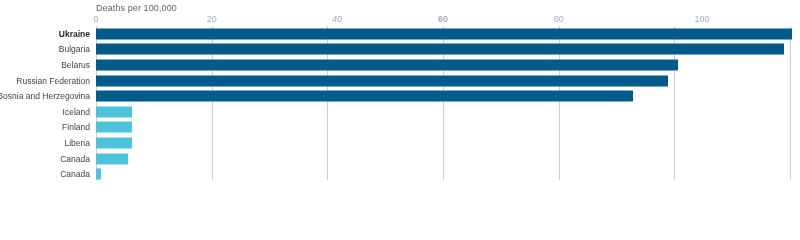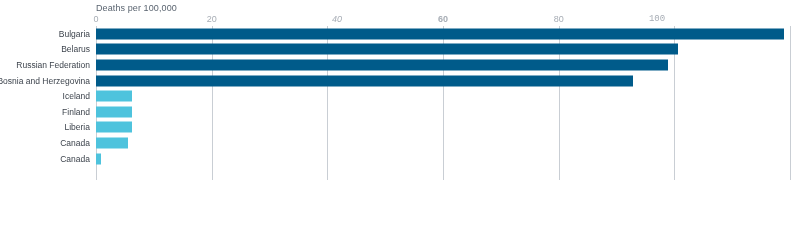--- a/index.html
+++ b/index.html
@@ -118,37 +118,41 @@
 <div id="chart-root">
 
   <div class="axis-title">Deaths per 100,000</div>
 
   <div class="tick-labels">
       <div class="tick-label" style="left: 0px; color: rgb(167, 173, 181);">0</div>
       <div class="tick-label" style="left: 115.667px; color: rgb(167, 173, 181);">20</div>
       <div class="tick-label" style="left: 241px; color: rgb(167, 173, 181); font-style: italic;">40</div>
       <div class="tick-label" style="left: 347px; color: rgb(167, 173, 181); font-weight: bold;">60</div>
       <div class="tick-label" style="left: 462.667px; color: rgb(167, 173, 181);">80</div>
-      <div class="tick-label" style="left: 561px; color: rgb(167, 173, 181); font-family: Liberation Mono, monospace;">100</div>
+      <div class="tick-label" style="left: 606px; color: rgb(167, 173, 181);">100</div>
       <div class="tick-label" style="left: 719px; color: rgb(167, 173, 181);">120</div>
     </div>
 
   <div class="plot-area">
     <div class="gridlines">
         <div class="gridline zero" style="left: 0px; background: rgb(201, 206, 212);"></div>
         <div class="gridline" style="left: 115.667px; background: rgb(201, 206, 212);"></div>
         <div class="gridline" style="left: 231.333px; background: rgb(201, 206, 212);"></div>
         <div class="gridline" style="left: 347px; background: rgb(201, 206, 212);"></div>
         <div class="gridline" style="left: 462.667px; background: rgb(201, 206, 212);"></div>
         <div class="gridline" style="left: 578.333px; background: rgb(201, 206, 212);"></div>
         <div class="gridline" style="left: 694px; background: rgb(201, 206, 212);"></div>
       </div>
   </div>
 
   <div class="rows">
+      <div class="row highlight">
+        <div class="row-label">Ukraine</div>
+        <div class="bar" title="Ukraine: 120.4" style="width: 696.313px; background: rgb(0, 91, 138);"></div>
+      </div>
       <div class="row">
         <div class="row-label">Bulgaria</div>
         <div class="bar" title="Bulgaria: 119" style="width: 688.217px; background: rgb(0, 91, 138);"></div>
       </div>
       <div class="row">
         <div class="row-label">Belarus</div>
         <div class="bar" title="Belarus: 100.6" style="width: 581.803px; background: rgb(0, 91, 138);"></div>
       </div>
       <div class="row">
         <div class="row-label">Russian Federation</div>

